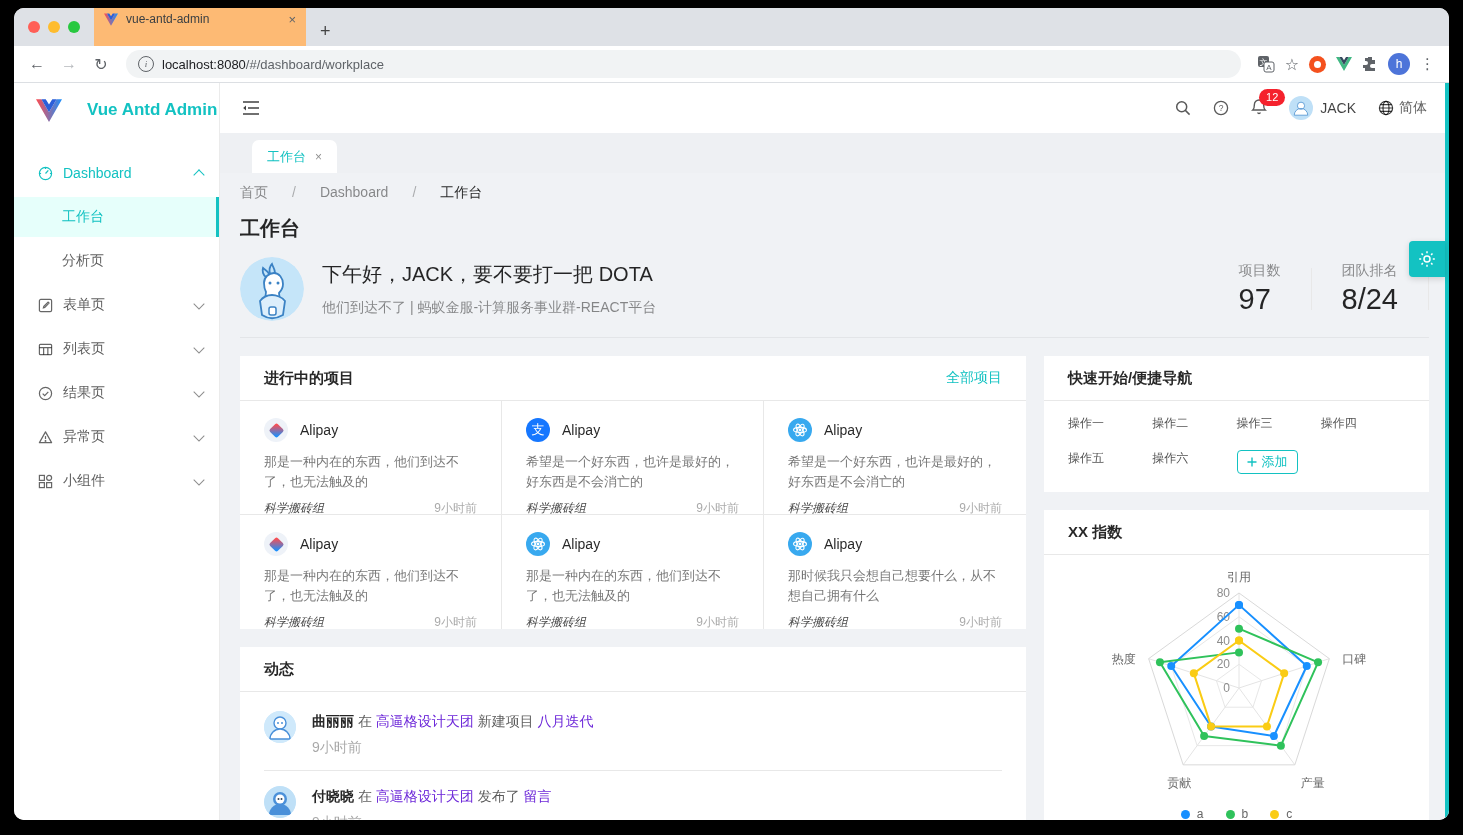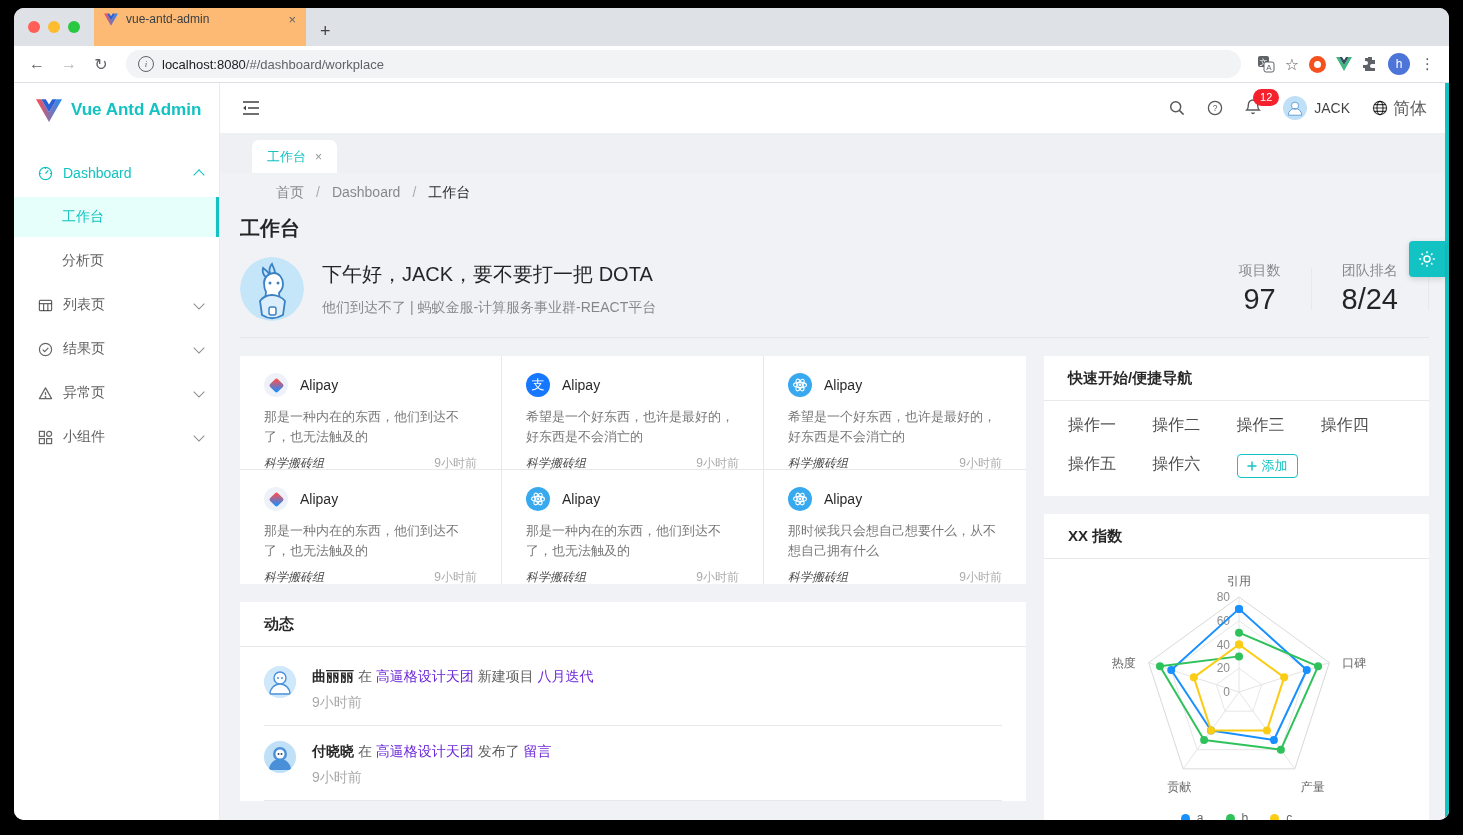--- a/index.html
+++ b/index.html
@@ -26,58 +26,58 @@
   .urltext .path{color:#5f6368;}
   .extarea{display:flex;align-items:center;gap:10px;padding:0 4px;}
   .ext-orange{width:17px;height:17px;border-radius:50%;background:#f4511e;position:relative;}
   .ext-orange::after{content:"";position:absolute;left:5px;top:5px;width:7px;height:7px;border-radius:50%;background:#fff;}
   .chrome-avatar{width:22px;height:22px;border-radius:50%;background:#4d74d9;color:#fff;font-size:12px;display:flex;align-items:center;justify-content:center;}
   .kebab{color:#5f6368;font-size:15px;letter-spacing:0;}
 
   
   .app{flex:1;display:flex;overflow:hidden;position:relative;}
   .sidebar{width:205px;background:#fff;border-right:1px solid #ebebeb;flex:none;display:flex;flex-direction:column;}
-  .logo-row{height:54px;display:flex;align-items:center;gap:9px;padding-left:22px;cursor:pointer;}
+  .logo-row{height:54px;display:flex;align-items:center;gap:25px;padding-left:22px;cursor:pointer;}
   .logo-text{color:#13c2c2;font-size:17px;font-weight:bold;white-space:nowrap;}
   .menu{margin-top:12px;font-size:14px;color:rgba(0,0,0,.65);}
   .mitem{height:40px;display:flex;align-items:center;padding:0 16px 0 24px;gap:10px;margin:4px 0;cursor:pointer;}
   .mitem .lbl{flex:1;}
   .mitem svg{flex:none;}
   .mitem.teal{color:#13c2c2;}
   .sub{padding-left:48px;}
   .sub.active{background:#e6fffb;color:#13c2c2;border-right:3px solid #13c2c2;}
   .caret{width:7px;height:7px;border-right:1.3px solid rgba(0,0,0,.45);border-bottom:1.3px solid rgba(0,0,0,.45);transform:rotate(45deg);margin-top:-3px;}
   .caret.up{transform:rotate(-135deg);margin-top:4px;border-color:#13c2c2;}
 
   .main{flex:1;background:#f0f2f5;position:relative;overflow:hidden;display:flex;flex-direction:column;}
   .appheader{height:50px;background:#fff;display:flex;align-items:center;padding:0 22px;flex:none;box-shadow:0 1px 2px rgba(0,0,0,.03);}
   .hright{margin-left:auto;display:flex;align-items:center;gap:22px;color:rgba(0,0,0,.65);}
   .bellwrap{position:relative;}
   .badge{position:absolute;top:-9px;left:8px;background:#f5222d;color:#fff;font-size:11px;min-width:18px;height:17px;border-radius:9px;display:flex;align-items:center;justify-content:center;padding:0 4px;}
   .userchip{display:flex;align-items:center;gap:7px;font-size:14px;color:rgba(0,0,0,.75);}
   .ua{width:24px;height:24px;border-radius:50%;background:#bfe0f7;display:flex;align-items:center;justify-content:center;overflow:hidden;}
-  .lang{display:flex;align-items:center;gap:5px;font-size:17px;text-align:right;}
+  .lang{display:flex;align-items:center;gap:5px;font-size:14px;text-align:right;}
 
   .tabrow{height:40px;flex:none;display:flex;align-items:flex-end;padding-left:32px;background:#eef0f3;}
   .wtab{height:33px;background:#fff;border-radius:7px 7px 0 0;display:flex;align-items:center;gap:9px;padding:0 15px;font-size:13px;color:#13c2c2;cursor:pointer;}
   .wtab .x{color:rgba(0,0,0,.45);font-size:12px;}
 
   .content{flex:1;padding:0 20px;overflow:hidden;}
-  .bcrumb{margin-top:11px;font-size:14px;color:rgba(0,0,0,.45);display:flex;gap:12px;margin-left:36px;}
+  .bcrumb{margin-top:11px;font-size:14px;color:rgba(0,0,0,.45);display:flex;gap:24px;}
   .bcrumb .sep{color:rgba(0,0,0,.3);}
   .bcrumb .cur{color:rgba(0,0,0,.85);}
   .ptitle{margin-top:13px;font-size:20px;font-weight:600;color:rgba(0,0,0,.85);}
 
   .welcome{margin-top:15px;display:flex;align-items:center;}
   .deer{width:64px;height:64px;border-radius:50%;overflow:hidden;flex:none;}
   .wtext{margin-left:18px;}
   .greet{font-size:20px;color:rgba(0,0,0,.85);}
   .role{font-size:14px;color:rgba(0,0,0,.45);margin-top:11px;}
   .stats{margin-left:auto;display:flex;align-items:center;}
-  .stat{padding:0 30px;text-align:center;}
+  .stat{padding:0 30px;text-align:left;}
   .stat .sl{font-size:14px;color:rgba(0,0,0,.45);}
   .stat .sv{font-size:29px;color:rgba(0,0,0,.85);margin-top:3px;}
   .vdiv{width:1px;height:42px;background:#e8e8e8;}
   .hdiv{margin-top:16px;border-bottom:1px solid #e3e5e8;}
 
   .cols{display:flex;gap:18px;margin-top:18px;align-items:flex-start;}
   .lcol{width:786px;flex:none;}
   .rcol{width:385px;flex:none;}
   .card{background:#fff;}
   .chead{height:44px;display:flex;align-items:center;padding:0 24px;border-bottom:1px solid #e8e8e8;}
@@ -104,21 +104,21 @@
   .feedcard{margin-top:18px;}
   .feedbody{padding:4px 24px 0;}
   .feed-item{display:flex;gap:16px;padding:15px 0 13px;border-bottom:1px solid #e8e8e8;}
   .fava{width:32px;height:32px;border-radius:50%;background:#cfe9fb;overflow:hidden;flex:none;}
   .fline{font-size:14px;color:rgba(0,0,0,.65);line-height:20px;}
   .fline .u{color:rgba(0,0,0,.85);font-weight:600;cursor:pointer;}
   .fline a{color:#6d28d9;text-decoration:none;cursor:pointer;}
   .ftime{font-size:14px;color:rgba(0,0,0,.35);margin-top:8px;}
 
   .qbody{padding:14px 24px 18px;display:grid;grid-template-columns:1fr 1fr 1fr 1fr;row-gap:18px;}
-  .qlink{font-size:16px;color:rgba(0,0,0,.70);cursor:pointer;}
+  .qlink{font-size:12px;color:rgba(0,0,0,.70);cursor:pointer;}
   .addbtn{display:inline-flex;align-items:center;gap:5px;height:22px;padding:0 9px;border:1px solid #13c2c2;border-radius:4px;color:#13c2c2;font-size:13px;cursor:pointer;width:fit-content;}
   .radarcard{margin-top:18px;}
   .radarbody{height:290px;position:relative;}
   #radar-svg{display:block;}
   #radar-svg text.tick{font-size:12px;fill:#8c8c8c;font-family:"Liberation Sans",sans-serif;}
   #radar-svg text.axis{font-size:12px;fill:#666;font-family:"Liberation Sans",sans-serif;}
   .lgrow{position:absolute;left:0;right:0;top:252px;display:flex;justify-content:center;gap:22px;}
   .lg-item{display:flex;align-items:center;gap:7px;font-size:12px;color:#666;cursor:pointer;}
   .lg-dot{width:9px;height:9px;border-radius:50%;}
 
@@ -203,20 +203,28 @@
           <span class="caret up"></span>
         </div>
         <div class="mitem sub active">
           <span class="lbl">工作台</span>
         </div>
         <div class="mitem sub">
           <span class="lbl">分析页</span>
         </div>
         <div class="mitem">
           <svg width="15" height="15" viewBox="0 0 16 16" fill="none" stroke="rgba(0,0,0,.6)" stroke-width="1.3">
+              <rect x="1.5" y="1.5" width="13" height="13" rx="1.5"></rect>
+              <path d="M10.8 4.4l1 1-4.6 4.6-1.4.4.4-1.4z"></path>
+            </svg>
+          <span class="lbl">表单页</span>
+          <span class="caret"></span>
+        </div>
+        <div class="mitem">
+          <svg width="15" height="15" viewBox="0 0 16 16" fill="none" stroke="rgba(0,0,0,.6)" stroke-width="1.3">
               <rect x="1.5" y="2.5" width="13" height="11" rx="1"></rect>
               <path d="M1.5 6h13M6 6v7.5M10.5 6v7.5"></path>
             </svg>
           <span class="lbl">列表页</span>
           <span class="caret"></span>
         </div>
         <div class="mitem">
           <svg width="15" height="15" viewBox="0 0 16 16" fill="none" stroke="rgba(0,0,0,.6)" stroke-width="1.3">
               <circle cx="8" cy="8" r="6.5"></circle>
               <path d="M5 8.2l2.1 2.1L11 6.2"></path>
@@ -345,20 +353,24 @@
             </div>
             <div class="vdiv"></div>
           </div>
         </div>
         <div class="hdiv"></div>
 
         <div class="cols">
 
           <div class="lcol">
             <div class="card">
+              <div class="chead">
+                <span class="ct">进行中的项目</span>
+                <span class="extra">全部项目</span>
+              </div>
               <div class="pgrid">
                 <div class="pcell">
                   <div class="prow1">
                       <span class="plogo plogo-antd">
                         <span class="diamond"></span>
                       </span>
                       <span class="pname">Alipay</span>
                     </div>
                   <div class="pdesc">那是一种内在的东西，他们到达不了，也无法触及的</div>
                   <div class="pfoot">

